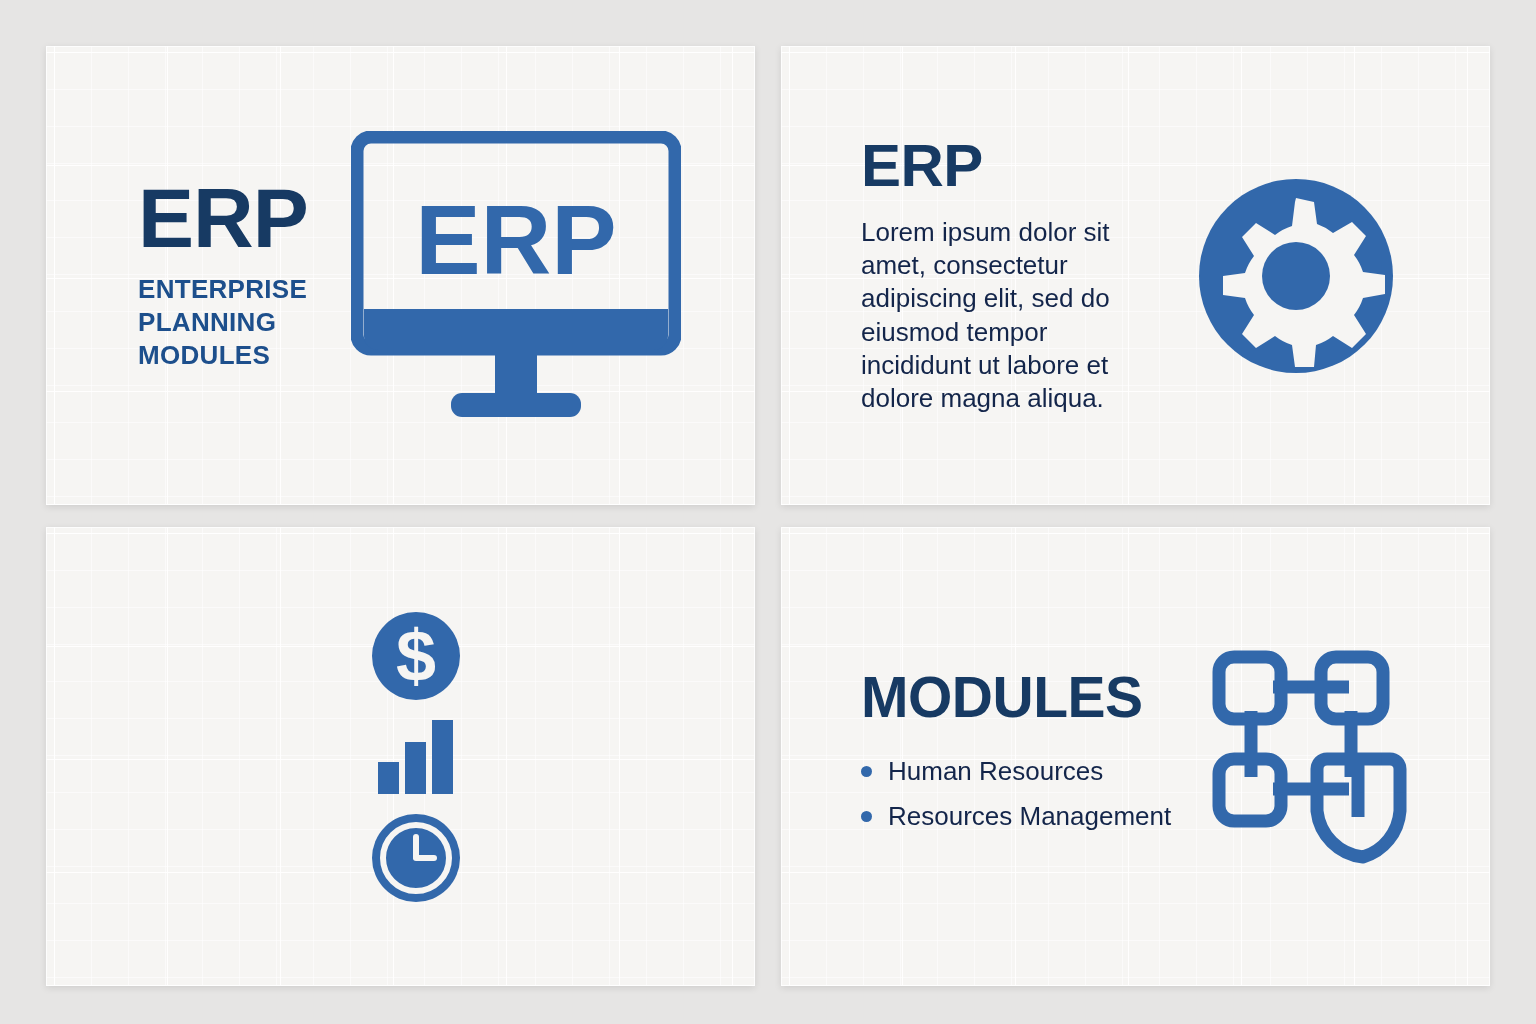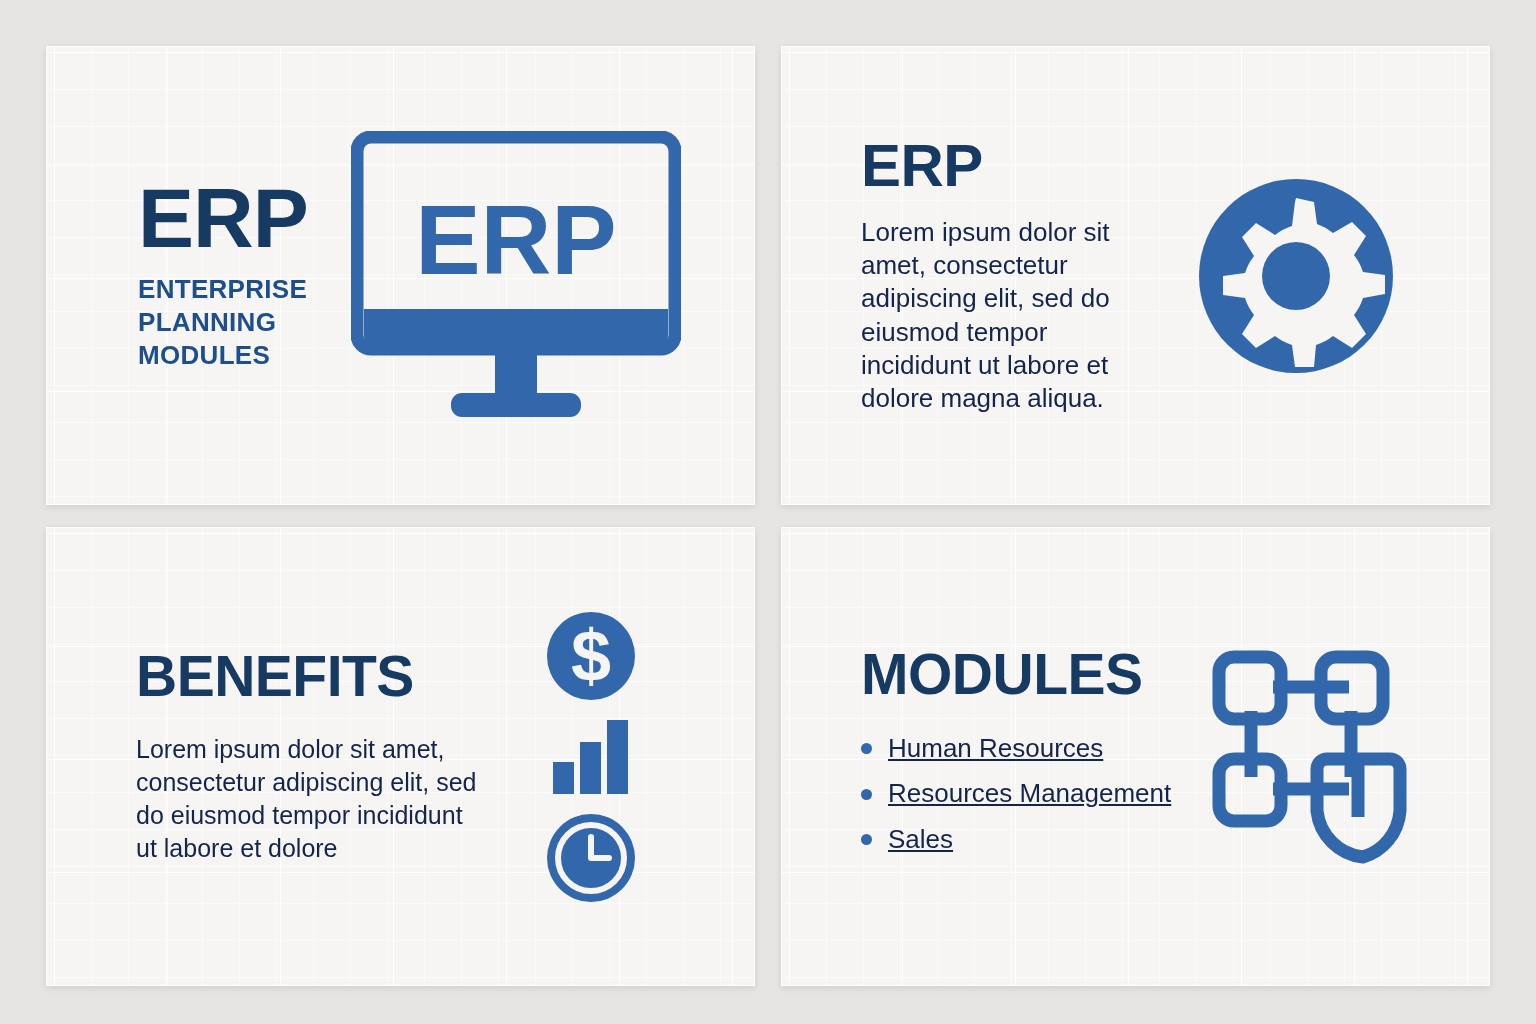--- a/index.html
+++ b/index.html
@@ -127,21 +127,20 @@
     padding: 0;
   }
   .module-list li {
     display: flex;
     align-items: center;
     font-size: 26px;
     color: #13254a;
     margin-bottom: 10px;
     line-height: 1.35;
     white-space: nowrap;
-    text-decoration: underline;
   }
   .bullet {
     width: 11px;
     height: 11px;
     border-radius: 50%;
     background: #3268ab;
     margin-right: 16px;
     flex: 0 0 auto;
   }
 
@@ -208,24 +207,20 @@
             A 54 54 0 0 1 96 50
             L 99 26 Z"></path>
           <circle cx="100" cy="100" r="34" fill="#3268ab"></circle>
         </svg>
       </div>
     </div>
   </div>
 
   <div class="card card-benefits">
     <div class="card-inner">
-      <div class="text-col">
-        <div class="section-head">BENEFITS</div>
-        <div class="benefits-text">Lorem ipsum dolor sit amet, consectetur adipiscing elit, sed do eiusmod tempor incididunt ut labore et dolore</div>
-      </div>
       <div class="icon-col">
         <div class="benefit-icons">
           <svg width="92" height="92" viewBox="0 0 92 92">
             <circle cx="46" cy="46" r="44" fill="#3268ab"></circle>
             <text x="46" y="71" text-anchor="middle" font-family="Liberation Sans, sans-serif" font-size="72" font-weight="700" fill="#f6f5f3">$</text>
           </svg>
 
           <svg width="80" height="78" viewBox="0 0 80 78">
             <rect x="2" y="44" width="21" height="32" fill="#3268ab"></rect>
             <rect x="29" y="24" width="21" height="52" fill="#3268ab"></rect>
@@ -249,24 +244,20 @@
         <div class="section-head">MODULES</div>
         <ul class="module-list">
           <li>
             <span class="bullet"></span>
             <span>Human Resources</span>
           </li>
           <li>
             <span class="bullet"></span>
             <span>Resources Management</span>
           </li>
-          <li>
-            <span class="bullet"></span>
-            <span>Sales</span>
-          </li>
         </ul>
       </div>
       <div class="icon-col">
         <svg width="200" height="215" viewBox="0 0 200 215">
 
           <line x1="62" y1="38" x2="138" y2="38" stroke="#3268ab" stroke-width="13"></line>
           <line x1="40" y1="62" x2="40" y2="128" stroke="#3268ab" stroke-width="13"></line>
           <line x1="140" y1="62" x2="140" y2="128" stroke="#3268ab" stroke-width="13"></line>
           <line x1="62" y1="140" x2="138" y2="140" stroke="#3268ab" stroke-width="13"></line>
 

